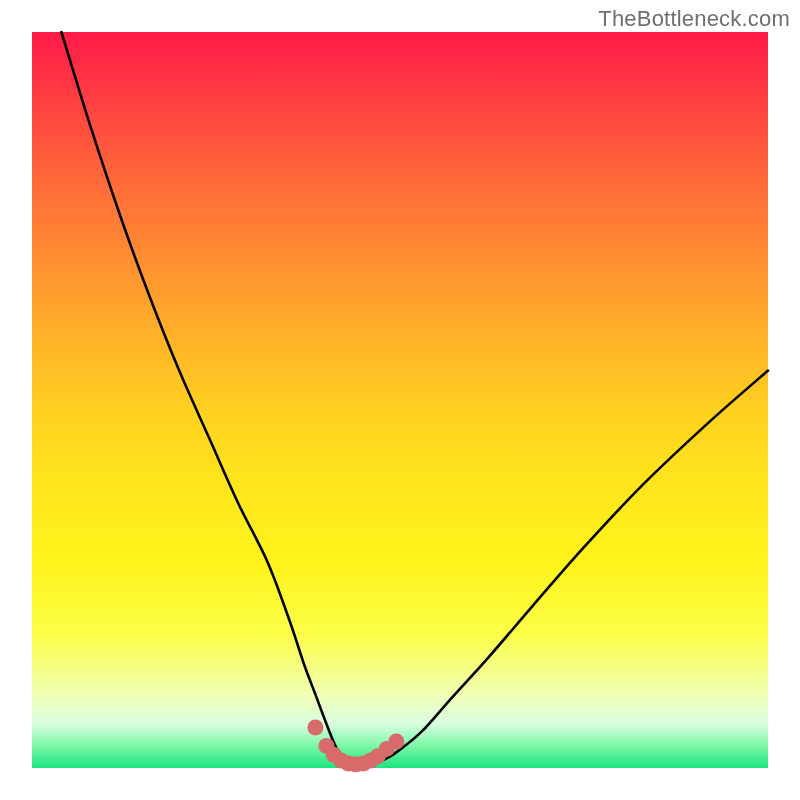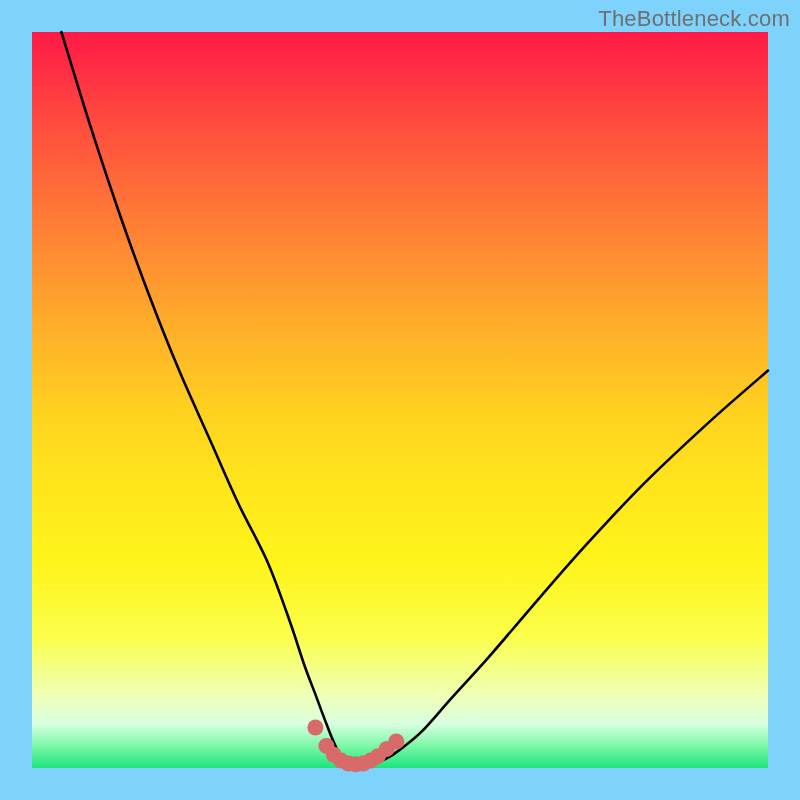--- a/index.html
+++ b/index.html
@@ -10,21 +10,21 @@
     background: #000;
     overflow: hidden;
     font-family: Arial, Helvetica, sans-serif;
   }
   .frame {
     position: absolute;
     left: 0;
     top: 0;
     width: 800px;
     height: 800px;
-    background: #7dd3fc;
+    background: #ffffff;
   }
   .plot {
     position: absolute;
     left: 32px;
     top: 32px;
     width: 736px;
     height: 736px;
     
     background: linear-gradient(
       to bottom,

